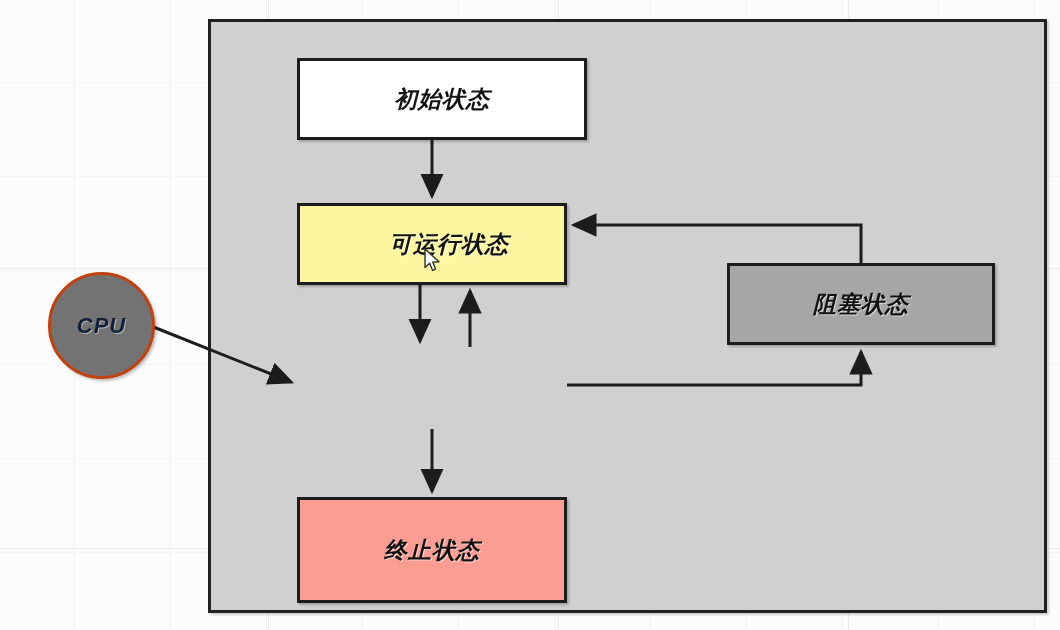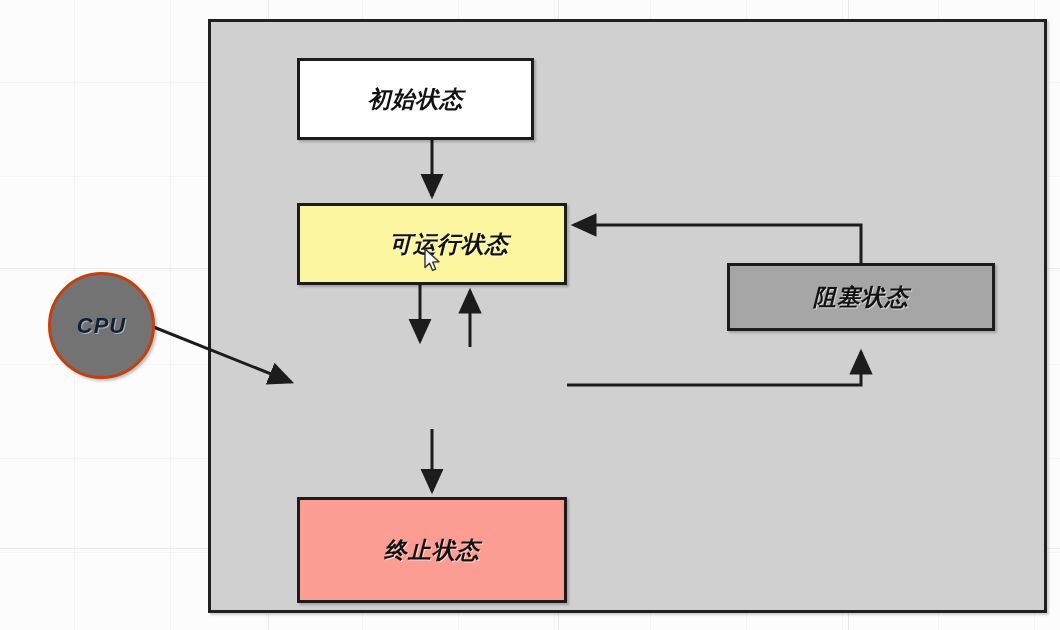--- a/index.html
+++ b/index.html
@@ -56,25 +56,25 @@
   .node .label {
     font-size: 23px;
     font-weight: bold;
     font-style: italic;
     color: #121212;
     letter-spacing: 1px;
     text-shadow: 1px 1px 0 rgba(255,255,255,0.55);
     white-space: nowrap;
   }
 
-  #node-initial  { left: 297px; top: 58px;  width: 237px; height: 82px; background: #ffffff; }
+  #node-initial  { left: 297px; top: 58px;  width: 290px; height: 82px; background: #ffffff; }
   #node-runnable { left: 297px; top: 203px; width: 270px; height: 82px; background: #fcf6a0; padding-left: 34px; }
   #node-running  { left: 297px; top: 347px; width: 270px; height: 82px; background: #8ce89a; }
   #node-terminated { left: 297px; top: 497px; width: 270px; height: 106px; background: #fc9d93; }
-  #node-blocked  { left: 727px; top: 263px; width: 268px; height: 68px; background: #a6a6a6; }
+  #node-blocked  { left: 727px; top: 263px; width: 268px; height: 82px; background: #a6a6a6; }
 
   
   #node-cpu {
     position: absolute;
     left: 48px; top: 272px;
     width: 107px; height: 107px;
     border-radius: 50%;
     background: #737373;
     border: 3px solid #c2410c;
     box-sizing: border-box;

